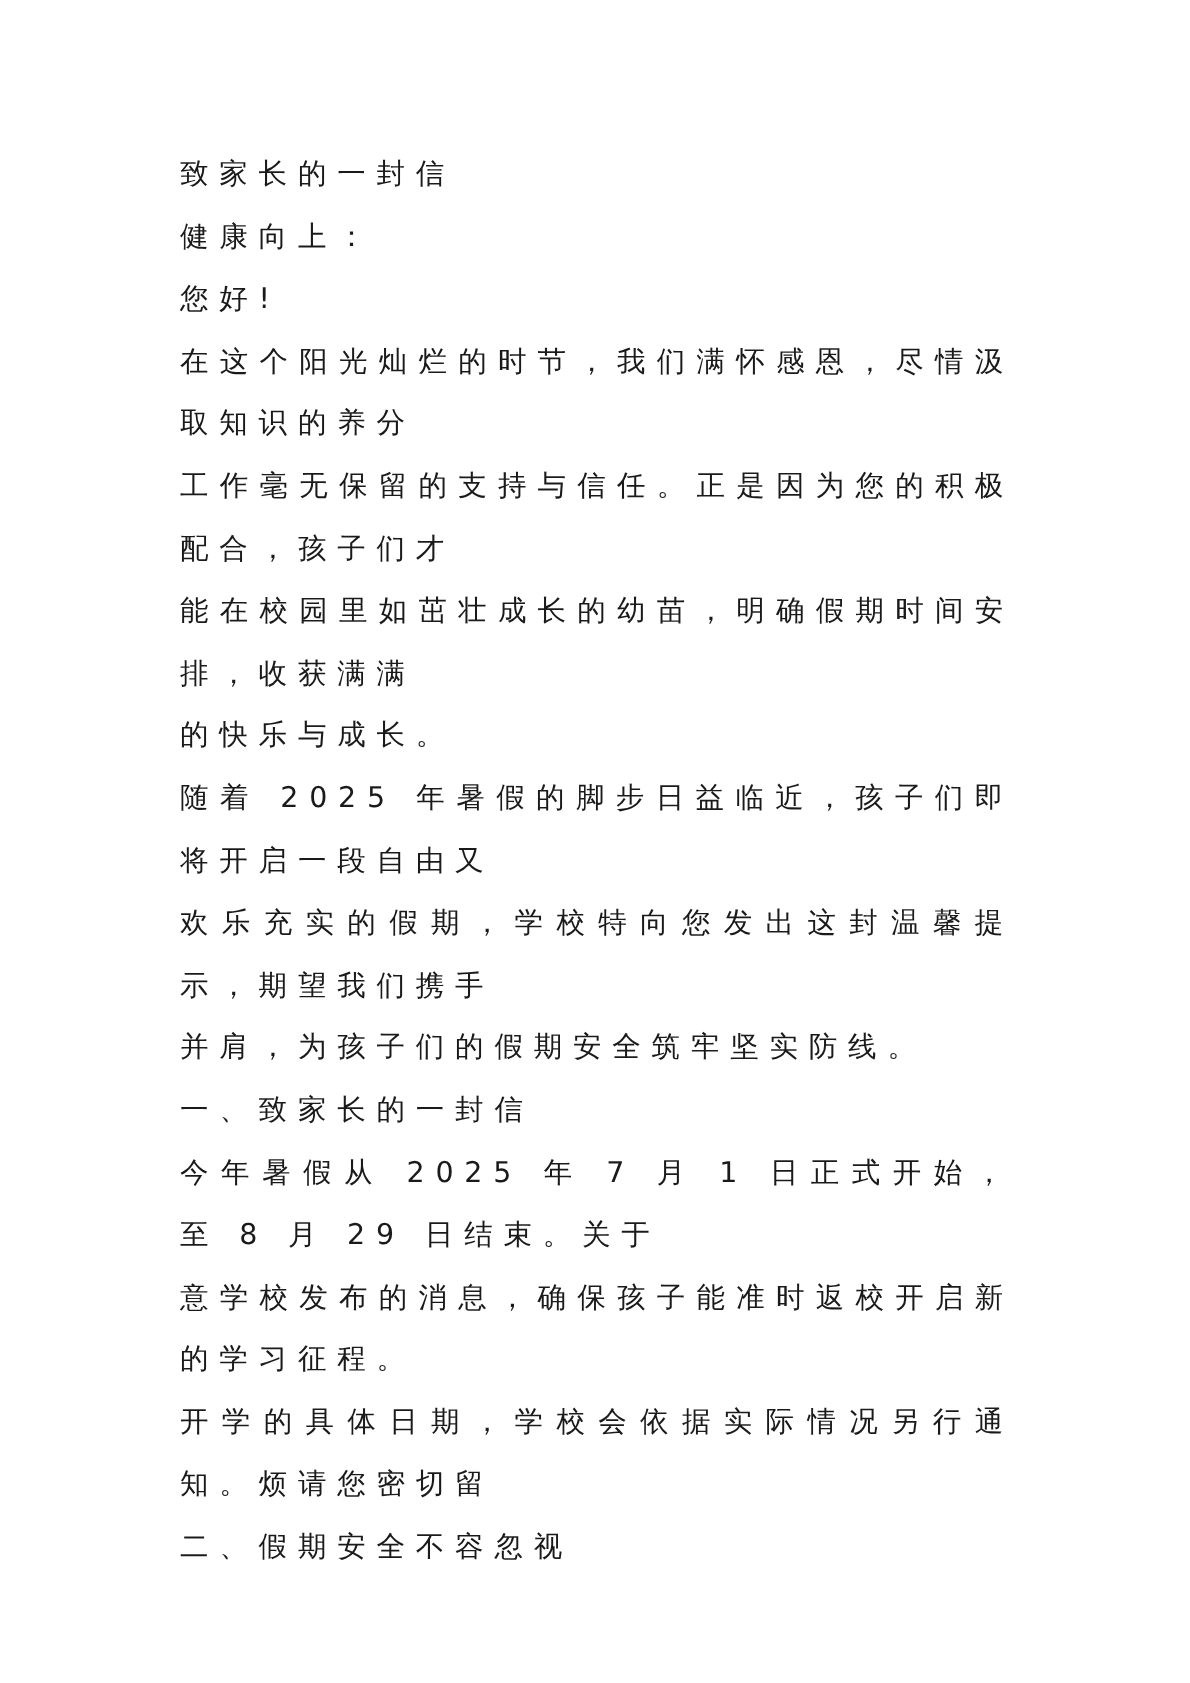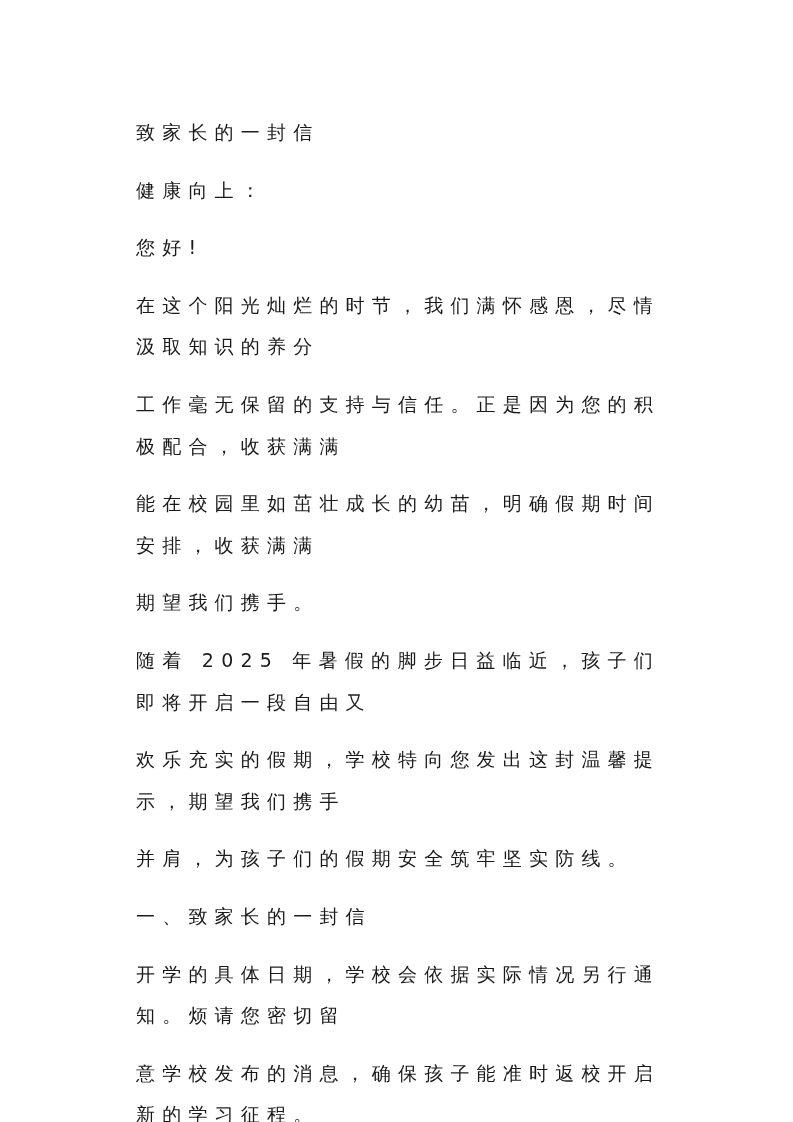--- a/index.html
+++ b/index.html
@@ -26,51 +26,52 @@
       left: 120px;
       top: 96px;
       width: 556px;
       font-family: "DejaVu Sans", "Liberation Sans", sans-serif;
       font-size: 19px;
       line-height: 41.6px;
       color: #1a1a1a;
       letter-spacing: 7.2px;
     }
     .content p {
-      margin: 16px;
+      margin: 0;
       padding: 0;
       text-align: justify;
       text-align-last: left;
     }
   </style>
 </head>
 <body>
 
 <div class="page">
   <div class="content">
     <p>致家长的一封信</p>
     <p>健康向上：</p>
     <p>您好!</p>
 
     <div>
       <p>在这个阳光灿烂的时节，我们满怀感恩，尽情汲取知识的养分</p>
-      <p>工作毫无保留的支持与信任。正是因为您的积极配合，收获满满</p>
+      <p>工作毫无保留的支持与信任。正是因为您的积极配合，孩子们才</p>
       <p>能在校园里如茁壮成长的幼苗，明确假期时间安排，收获满满</p>
-      <p>期望我们携手。</p>
+      <p>的快乐与成长。</p>
     </div>
 
     <div>
       <p>随着 2025 年暑假的脚步日益临近，孩子们即将开启一段自由又</p>
       <p>欢乐充实的假期，学校特向您发出这封温馨提示，期望我们携手</p>
       <p>并肩，为孩子们的假期安全筑牢坚实防线。</p>
     </div>
 
     <p>一、致家长的一封信</p>
 
     <div>
+      <p>今年暑假从 2025 年 7 月 1 日正式开始，至 8 月 29 日结束。关于</p>
+      <p>意学校发布的消息，确保孩子能准时返校开启新的学习征程。</p>
       <p>开学的具体日期，学校会依据实际情况另行通知。烦请您密切留</p>
-      <p>意学校发布的消息，确保孩子能准时返校开启新的学习征程。</p>
     </div>
 
     <p>二、假期安全不容忽视</p>
 
   </div>
 </div>
 
 </body></html>

